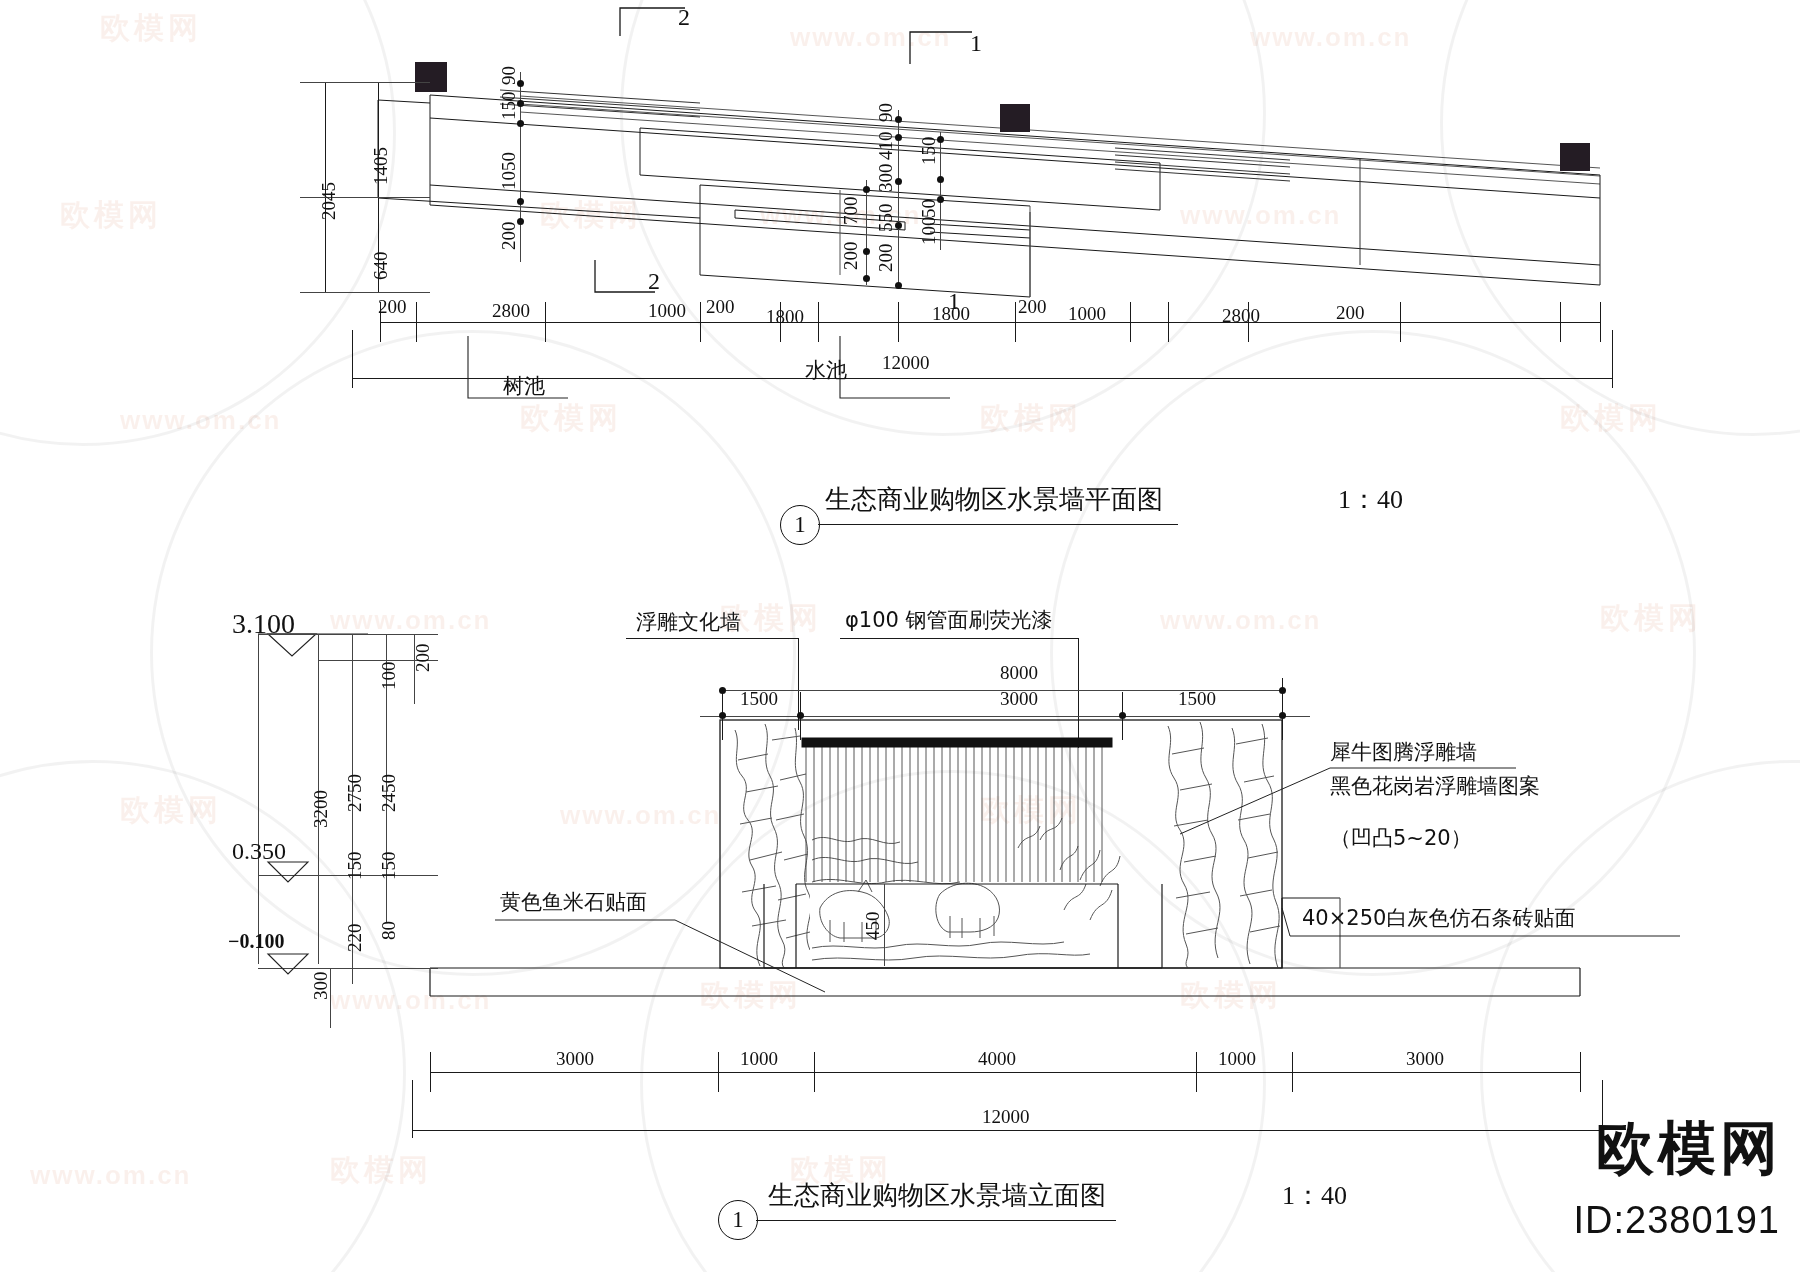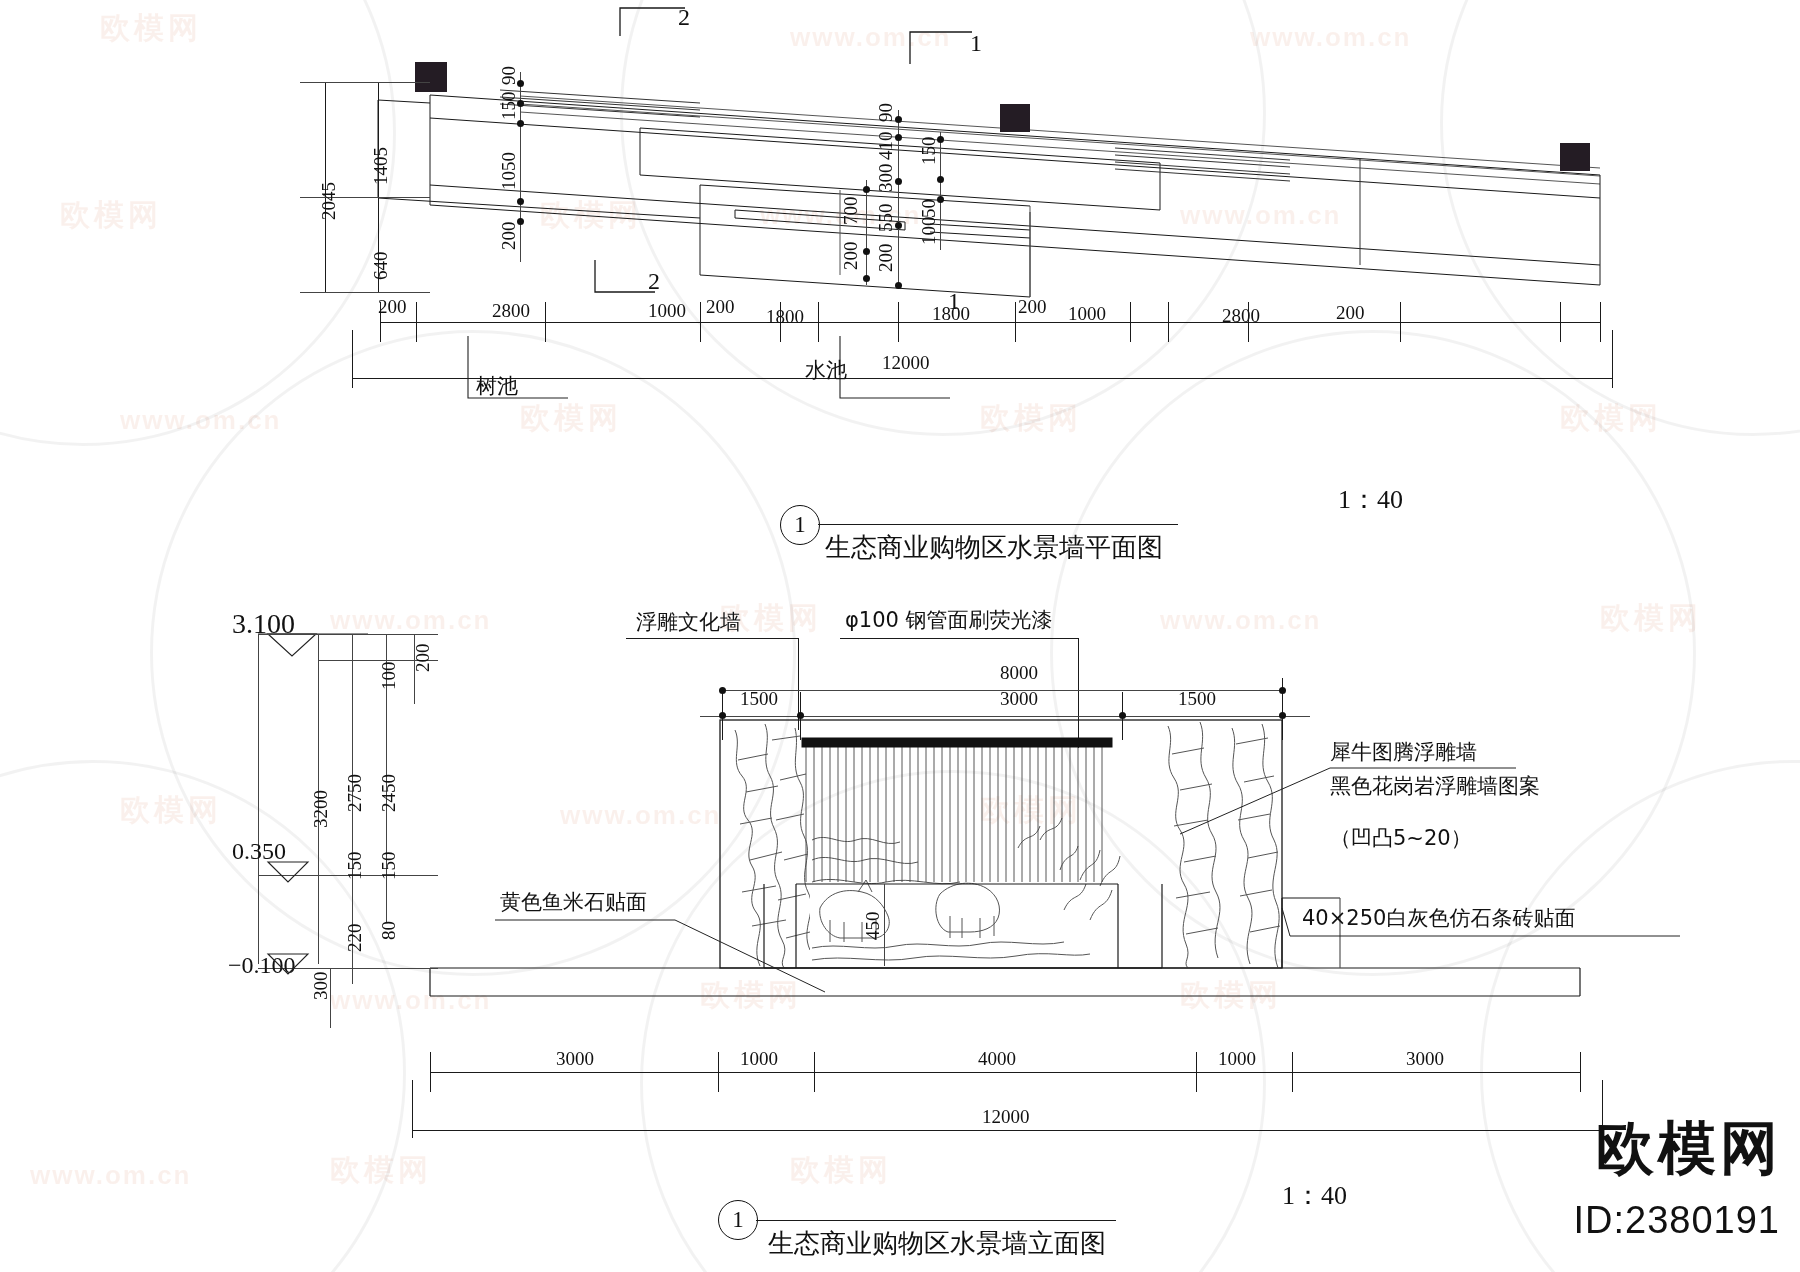--- a/index.html
+++ b/index.html
@@ -25,21 +25,21 @@
   .dim{position:absolute;font-size:19px;color:#111;white-space:nowrap;
        font-family:"Liberation Serif",serif;}
   .dimv{position:absolute;font-size:19px;color:#111;white-space:nowrap;
         transform-origin:0 0;transform:rotate(-90deg);
         font-family:"Liberation Serif",serif;}
   .cn{font-family:"DejaVu Sans",sans-serif;font-size:21px;color:#111;white-space:nowrap;position:absolute;}
   .tickd{position:absolute;width:7px;height:7px;background:#111;border-radius:50%;}
   .bubble{position:absolute;width:38px;height:38px;border:1.4px solid #111;border-radius:50%;
           display:flex;align-items:center;justify-content:center;font-size:23px;
           font-family:"Liberation Serif",serif;}
-  .title{position:absolute;font-family:Liberation Mono, monospace;font-size:26px;white-space:nowrap;margin-top:48px;}
+  .title{position:absolute;font-family:Liberation Mono, monospace;font-size:26px;white-space:nowrap;}
   .scale{position:absolute;font-family:"Liberation Serif",serif;font-size:26px;white-space:nowrap;}
 
   
   .brand{position:absolute;right:18px;bottom:84px;font-family:"DejaVu Sans",sans-serif;
          font-size:58px;font-weight:700;letter-spacing:4px;color:#111;}
   .brandid{position:absolute;right:20px;bottom:30px;font-family:"Liberation Sans",sans-serif;
            font-size:38px;color:#111;letter-spacing:1px;}
   svg{position:absolute;left:0;top:0;overflow:visible;}
 </style>
 </head>
@@ -230,21 +230,21 @@
   <div class="dim" style="left:1336px;top:302px;">200</div>
 
   <div class="ln h" style="left:352px;top:378px;width:1260px;"></div>
   <div class="ln v" style="left:352px;top:330px;height:58px;"></div>
   <div class="ln v" style="left:1612px;top:330px;height:58px;"></div>
   <div class="dim" style="left:882px;top:352px;">12000</div>
 
   <svg width="320" height="90" style="left:420px;top:330px;">
     <path d="M48,6 L48,68 L148,68" fill="none" stroke="#222" stroke-width="1.1"></path>
   </svg>
-  <div class="cn" style="left:476px;top:372px;">树池</div>
+  <div class="cn" style="left:503px;top:372px;">树池</div>
 
   <svg width="320" height="90" style="left:700px;top:330px;">
     <path d="M140,6 L140,68 L250,68" fill="none" stroke="#222" stroke-width="1.1"></path>
   </svg>
   <div class="cn" style="left:805px;top:356px;">水池</div>
 
   <div class="bubble" style="left:780px;top:505px;">1</div>
   <div class="ln h" style="left:818px;top:524px;width:360px;"></div>
   <div class="title" style="left:825px;top:482px;">生态商业购物区水景墙平面图</div>
   <div class="scale" style="left:1338px;top:482px;">1：40</div>
@@ -410,21 +410,21 @@
   <div class="dimv" style="left:344px;top:812px;">2750</div>
   <div class="dimv" style="left:378px;top:812px;">2450</div>
   <div class="dimv" style="left:378px;top:690px;">100</div>
   <div class="dimv" style="left:412px;top:672px;">200</div>
 
   <div class="dim" style="left:232px;top:838px;font-size:24px;">0.350</div>
   <svg width="160" height="40" style="left:258px;top:860px;">
     <path d="M10,2 L30,22 L50,2 Z" fill="none" stroke="#222" stroke-width="1.1"></path>
   </svg>
 
-  <div class="dim" style="left:228px;top:952px;font-size:24px;">−0.100</div>
+  <div class="dim" style="left:228px;top:930px;font-size:20px;font-weight:bold;">−0.100</div>
   <svg width="160" height="40" style="left:258px;top:952px;">
     <path d="M10,2 L30,22 L50,2 Z" fill="none" stroke="#222" stroke-width="1.1"></path>
   </svg>
 
   <div class="dimv" style="left:344px;top:880px;">150</div>
   <div class="dimv" style="left:378px;top:880px;">150</div>
   <div class="dimv" style="left:344px;top:952px;">220</div>
   <div class="dimv" style="left:378px;top:940px;">80</div>
   <div class="dimv" style="left:310px;top:1000px;">300</div>
   <div class="ln v thin" style="left:330px;top:968px;height:60px;"></div>

